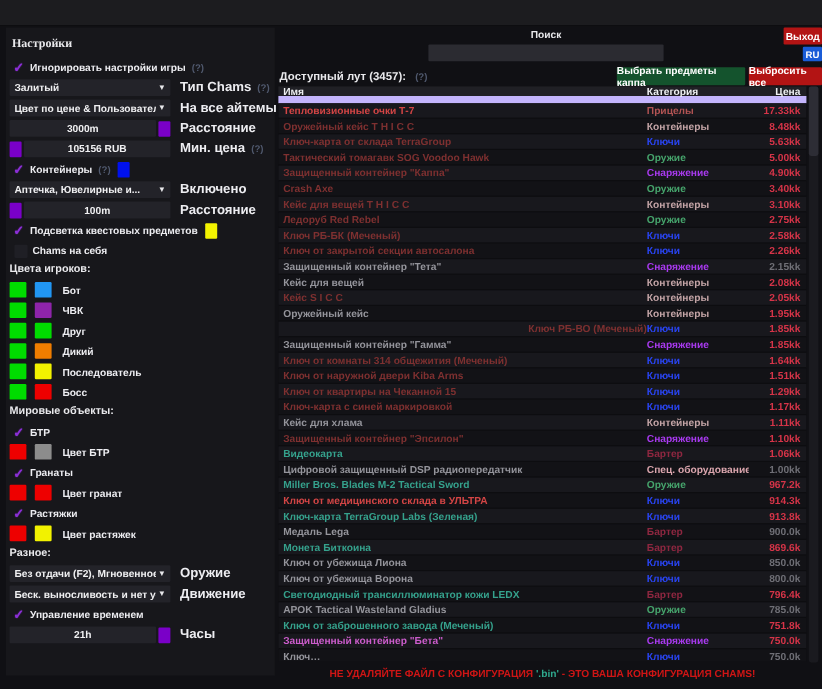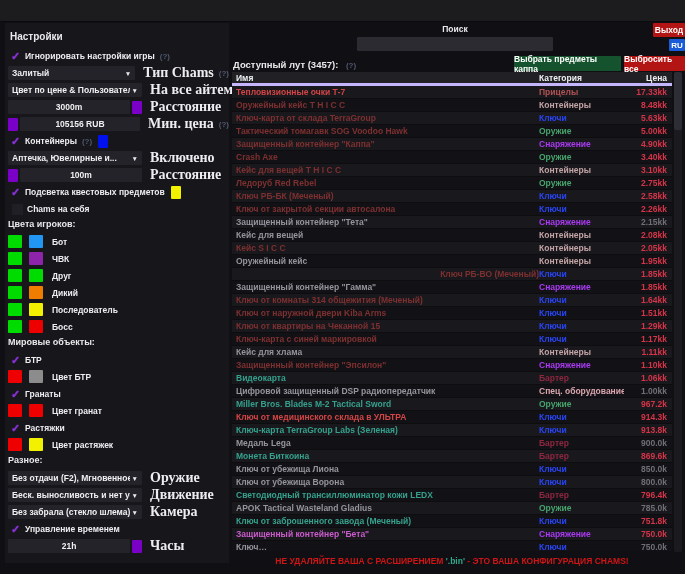--- a/index.html
+++ b/index.html
@@ -6,30 +6,30 @@
   html,body { margin:0; padding:0; }
   body {
     width:685px; height:574px; position:relative; overflow:hidden;
     background:#101014; font-family:"Liberation Sans", sans-serif;
     -webkit-font-smoothing:antialiased;
   }
   .topbar { position:absolute; left:0; top:0; width:685px; height:22px; background:#1c1c1f; border-bottom:1px solid #0b0b0d; }
 
   
   .settings { position:absolute; left:5px; top:23px; width:224px; height:540px; background:#17171b; padding:4px 0 0 3px; }
-  .s-title { color:#e9e9ec; font-size:10px; font-weight:bold; padding:4px 0 7px 2px; }
+  .s-title { color:#e9e9ec; font-size:10px; font-weight:bold; padding:4px 0 7px 2px;font-family:Liberation Serif, serif; }
   .ctl-row { display:flex; align-items:center; height:14px; margin-bottom:3px; white-space:nowrap; }
   .s-header { color:#e9e9ec; font-size:9px; font-weight:bold; height:12px; margin:3px 0 4px 0; }
   .box { background:#232329; height:14px; display:flex; align-items:center; border-radius:1px; }
   .dropdown { width:134px; justify-content:space-between; padding:0 4px; }
   .dd-value { color:#f0f0f2; font-size:8.5px; font-weight:bold; overflow:hidden; max-width:118px; }
   .dd-arrow { color:#e9e9ec; font-size:6.5px; margin-left:2px; }
   .input-box { justify-content:center; }
   .in-value { color:#f0f0f2; font-size:8.5px; font-weight:bold; }
-  .lbl { color:#ededf1; font-size:14px; font-weight:bold; margin-left:8px;font-family:Liberation Serif, serif; }
+  .lbl { color:#ededf1; font-size:11px; font-weight:bold; margin-left:8px; }
   .help { color:#50596e; font-size:8px; font-weight:bold; margin-left:5px; }
   .check { width:17px; color:#8b2fd6; font-size:11px; font-weight:bold; text-shadow:0 0 1px #8b2fd6; padding-left:3px; }
   .uncheck { width:11px; height:11px; background:#1f1f25; margin:0 4px 0 4px; border-radius:1px; }
   .cb-label { color:#ededf1; font-size:8.5px; font-weight:bold; }
   .swatch { width:10px; height:13px; border-radius:1px; }
   .swatch.tail { margin-left:6px; }
   .swatch.lead { margin-right:2px; }
   .pair-sw { width:14px; height:13px; margin-right:7px; border-radius:1px; }
   .pair-row { height:13px; margin-bottom:4px; }
   .pair-lbl { color:#ededf1; font-size:8.5px; font-weight:bold; margin-left:2px; }
@@ -40,21 +40,21 @@
   .btn { position:absolute; display:flex; align-items:center; justify-content:center; color:#fff; font-weight:bold; border-radius:1px; cursor:pointer; }
   .btn-exit { left:653px; top:23px; width:32px; height:14px; background:#b31414; font-size:8.5px; }
   .btn-ru { left:669px; top:39px; width:16px; height:12px; background:#1a5cd7; font-size:8px; }
   .btn-kappa { left:514px; top:56px; width:107px; height:15px; background:#14532d; font-size:8.5px; }
   .btn-drop { left:624px; top:56px; width:61px; height:15px; background:#b31414; font-size:8.5px; }
   .loot-title { position:absolute; left:233px; top:59px; color:#e9e9ec; font-size:9.5px; font-weight:bold; }
   .loot-title .help { font-size:8px; }
 
   
   .loot { position:absolute; left:232px; top:72px; width:440px; height:480px; }
-  .loot-head { display:flex; align-items:center; height:14px; background:#202025; border-bottom:3px solid #c4b5fd; }
+  .loot-head { display:flex; align-items:center; height:14px; background:#202025; border-bottom:6px solid #c4b5fd; }
   .loot-rows { height:465px; overflow:hidden; }
   .l-row { display:flex; align-items:center; height:13px; border-bottom:1px solid #0d0d10; }
   .l-row:nth-child(odd) { background:#18181d; }
   .l-row:nth-child(even) { background:#121216; }
   .c-name { width:307px; padding-left:4px; font-size:8.5px; font-weight:bold; overflow:hidden; white-space:nowrap; }
   .c-cat  { width:85px; font-size:8.5px; font-weight:bold; overflow:hidden; white-space:nowrap; }
   .c-price{ flex:1; text-align:right; padding-right:5px; font-size:8.5px; font-weight:bold; }
   .h-txt { color:#eef0f2; }
 
   .vscroll { position:absolute; left:674px; top:72px; width:8px; height:480px; background:#1a1a1f; border-radius:2px; }
@@ -203,27 +203,20 @@
         <span class="lbl">Оружие</span>
       </div>
       <div class="ctl-row">
         <div class="box dropdown">
           <span class="dd-value">Беск. выносливость и нет уста</span>
           <span class="dd-arrow">▼</span>
         </div>
         <span class="lbl">Движение</span>
       </div>
       <div class="ctl-row">
-        <div class="box dropdown">
-          <span class="dd-value">Без забрала (стекло шлема)</span>
-          <span class="dd-arrow">▼</span>
-        </div>
-        <span class="lbl">Камера</span>
-      </div>
-      <div class="ctl-row">
         <span class="check">✓</span>
         <span class="cb-label">Управление временем</span>
       </div>
       <div class="ctl-row">
         <div class="box input-box" style="width: 122px;">
           <span class="in-value">21h</span>
         </div>
         <span class="swatch" style="margin-left: 2px; background: rgb(122, 0, 200);"></span>
         <span class="lbl">Часы</span>
       </div>
@@ -431,14 +424,14 @@
         <div class="c-price" style="color: rgb(111, 111, 118);">750.0k</div>
       </div>
     </div>
 </div>
 
 <div class="vscroll">
     <div class="thumb"></div>
   </div>
 
 <div class="footer-warning">
-  <span>НЕ УДАЛЯЙТЕ ВАША С РАСШИРЕНИЕМ </span><span class="bin">'.bin'</span><span>  - ЭТО ВАША КОНФИГУРАЦИЯ CHAMS!</span>
+  <span>НЕ УДАЛЯЙТЕ ФАЙЛ С КОНФИГУРАЦИЯ </span><span class="bin">'.bin'</span><span>  - ЭТО ВАША КОНФИГУРАЦИЯ CHAMS!</span>
 </div>
 
 </body></html>

